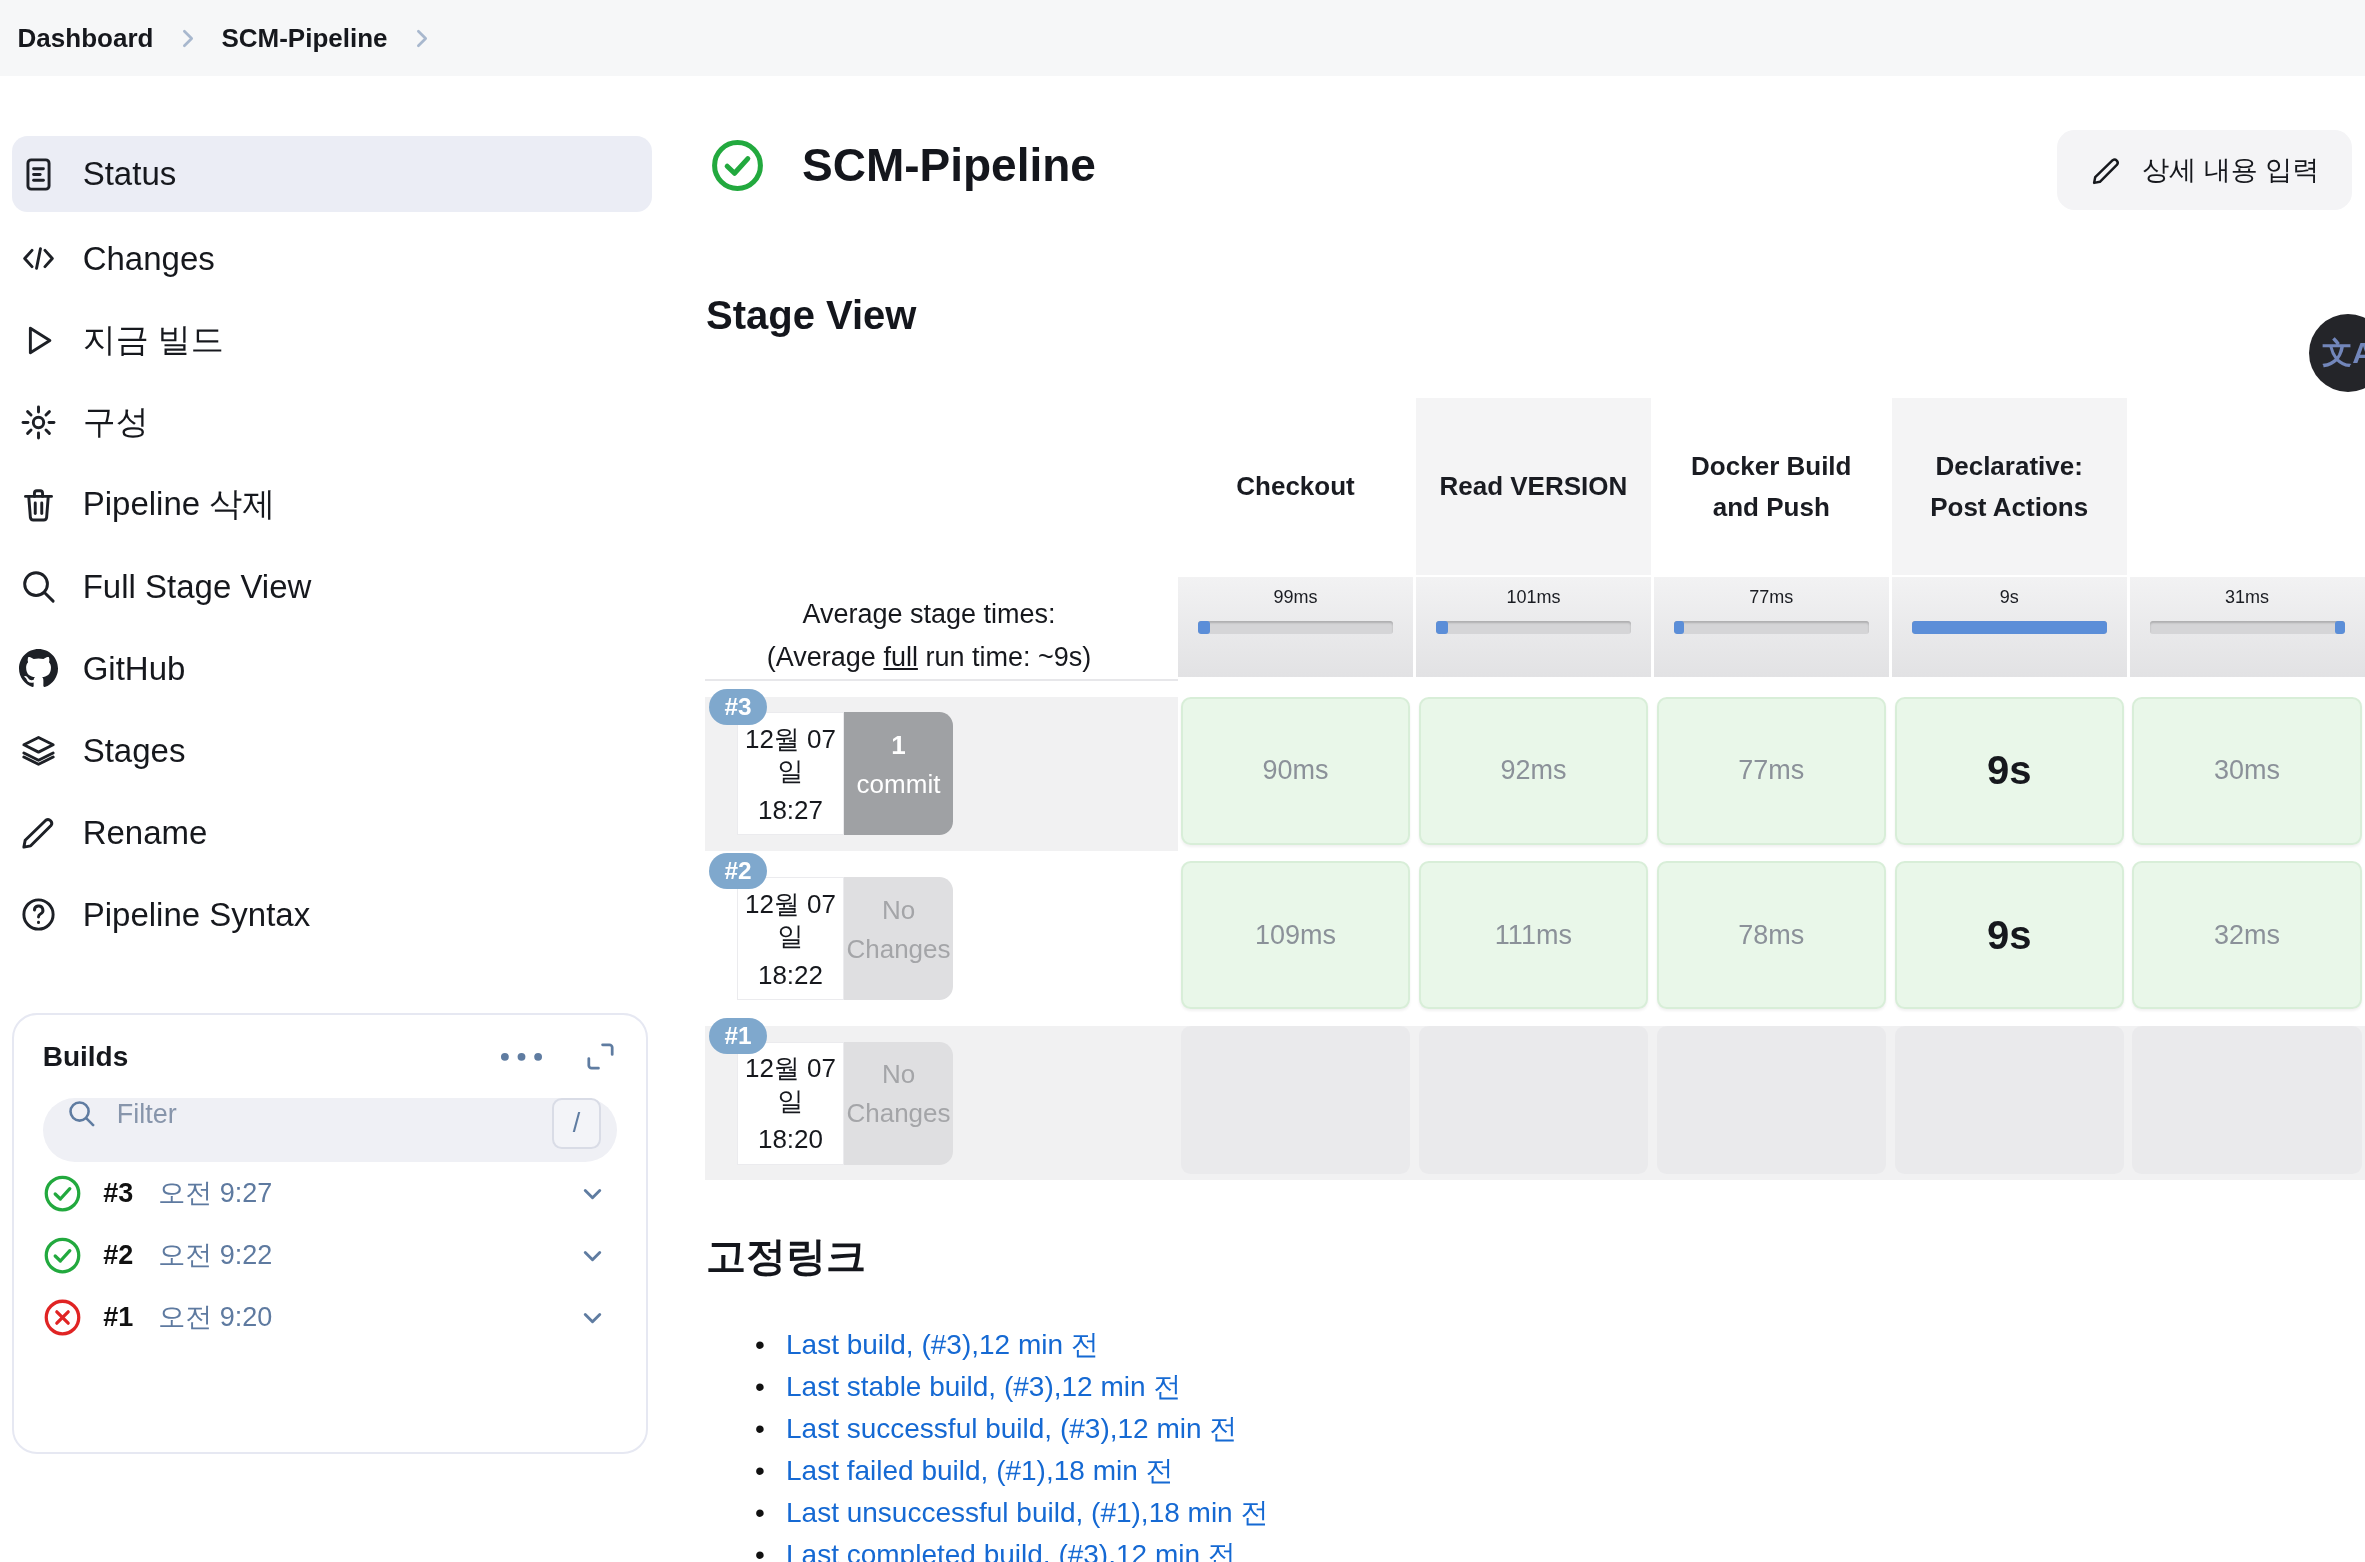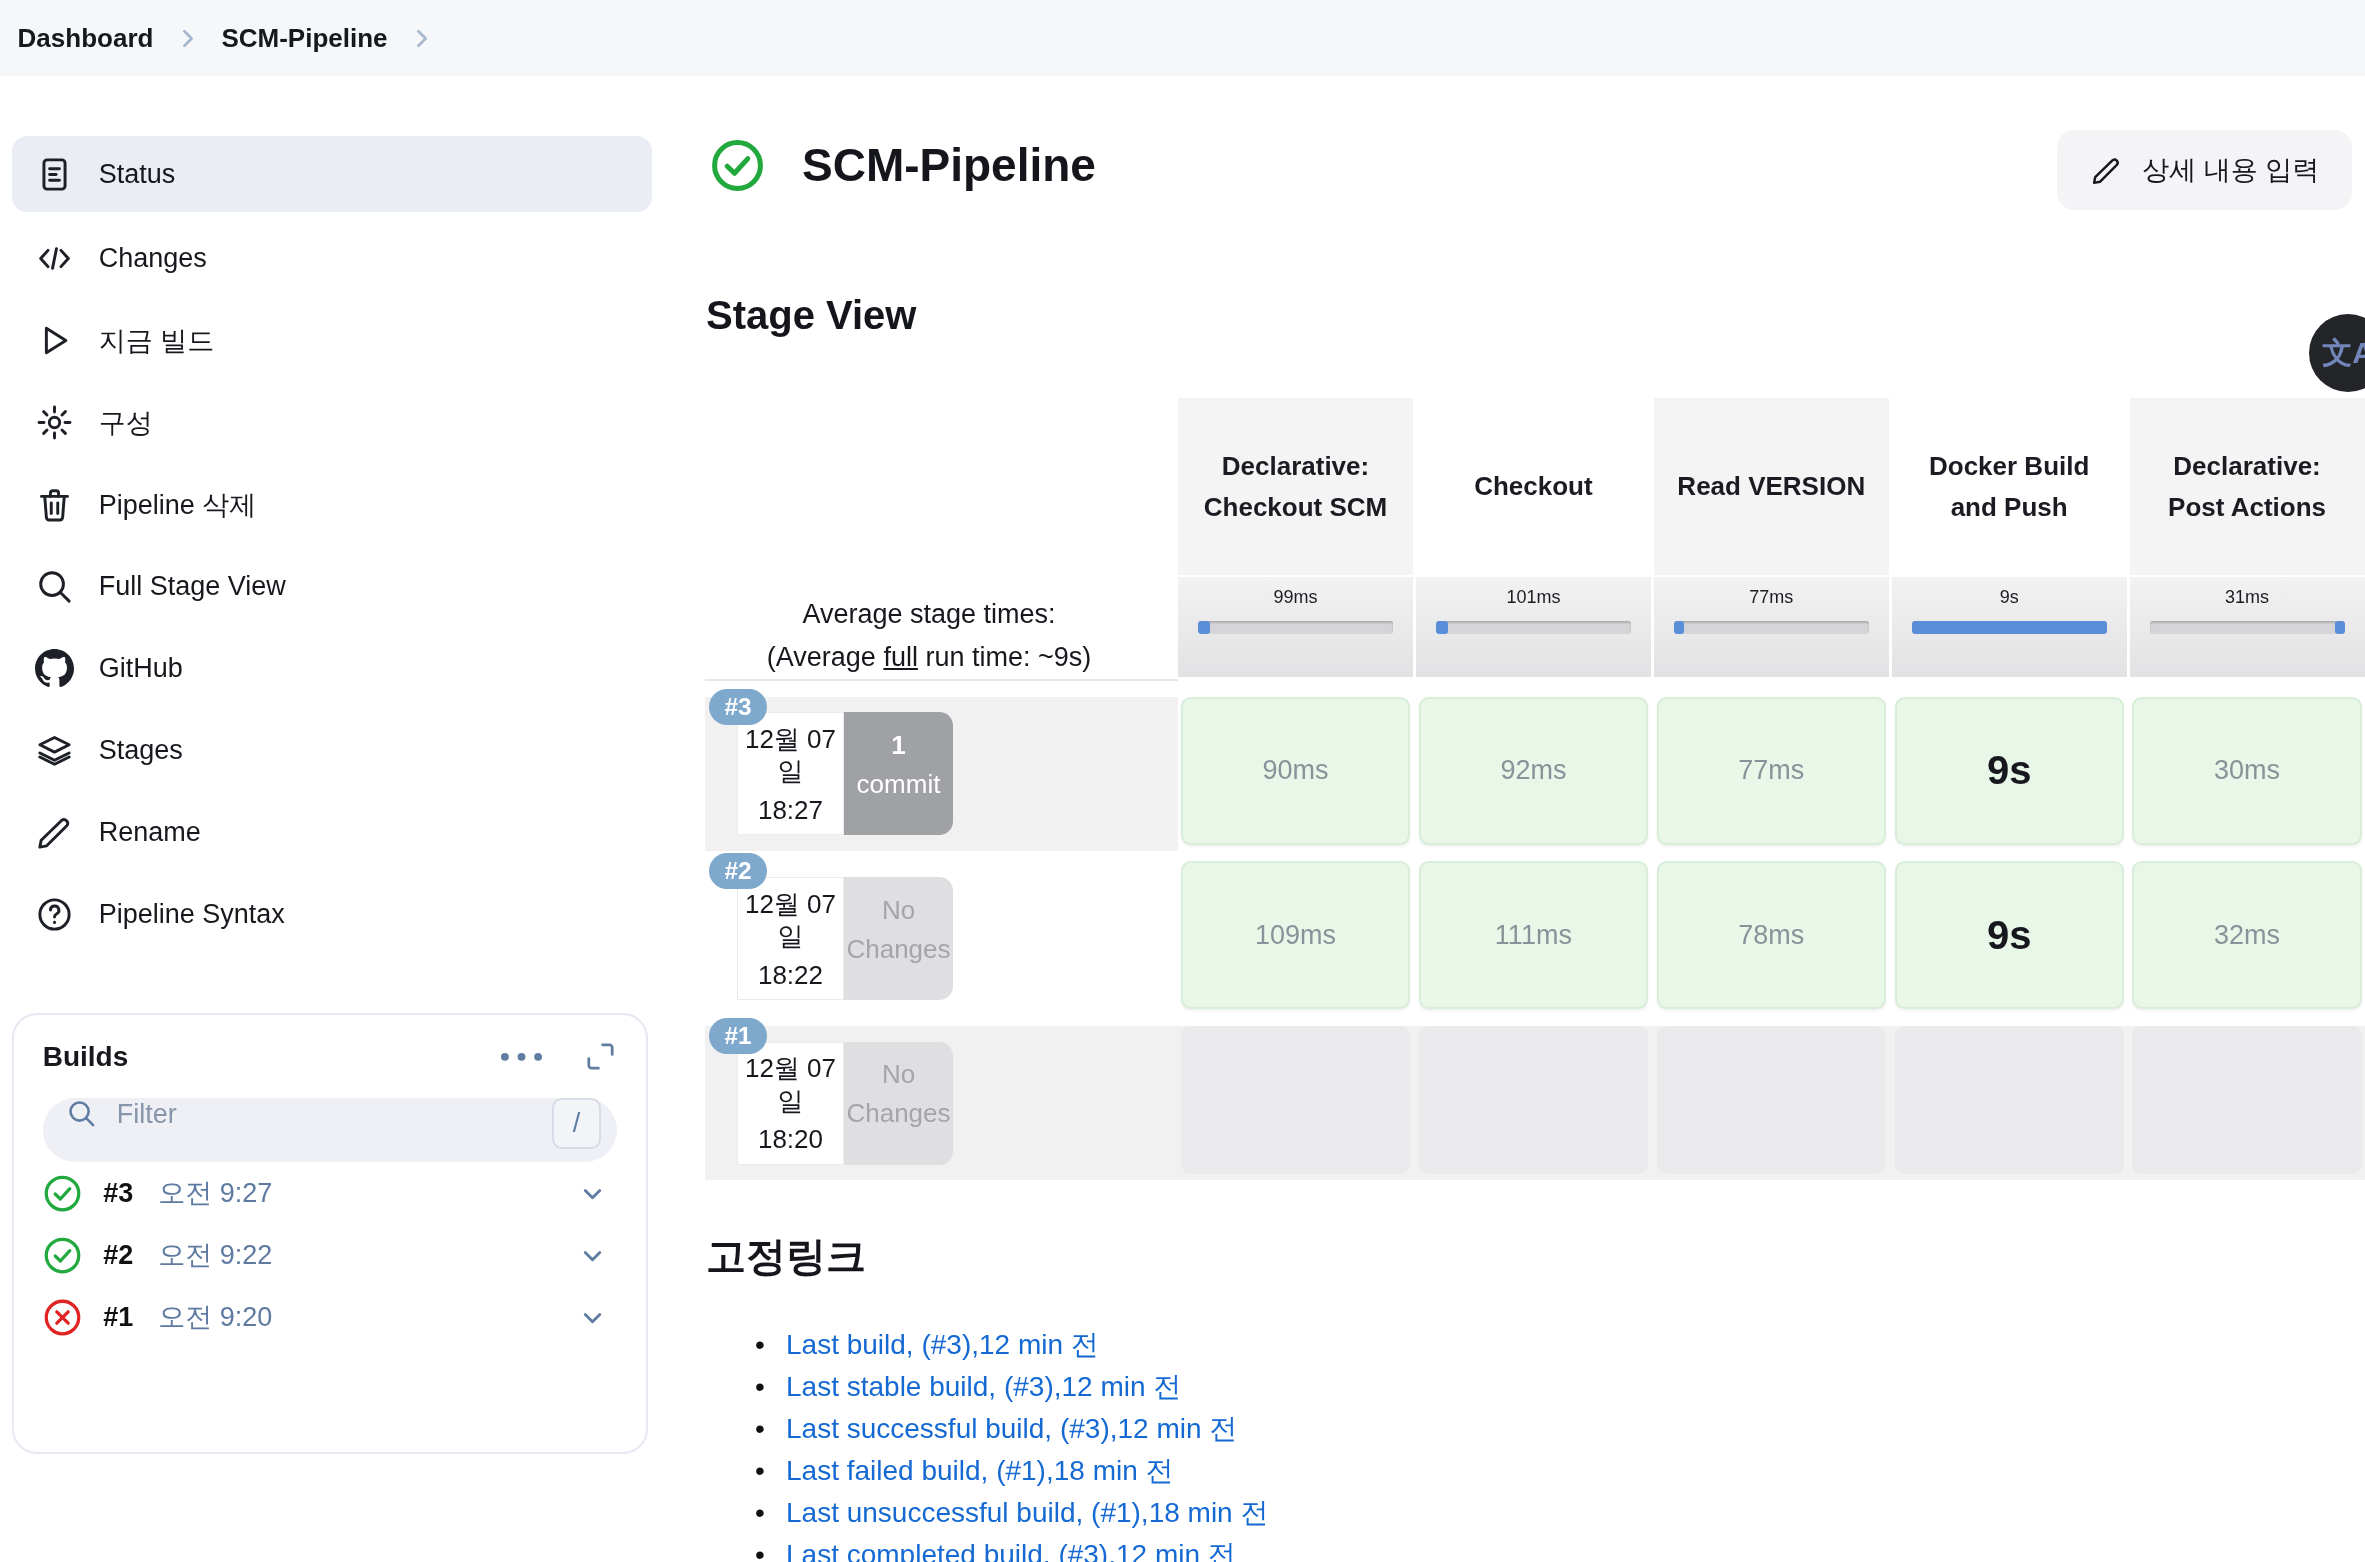--- a/index.html
+++ b/index.html
@@ -6,22 +6,22 @@
   #stage{position:relative;width:2366px;height:1562px;overflow:hidden;background:#fff;
          font-family:"Liberation Sans","DejaVu Sans",sans-serif;color:#16181d;}
   svg{display:block;}
   
   .topbar{position:absolute;left:0;top:0;width:2366px;height:76px;background:#f6f7f8;
           display:flex;align-items:center;padding-left:17.6px;box-sizing:border-box;}
   .crumb{font-size:26px;font-weight:700;color:#16181d;cursor:pointer;}
   .crumb-sep{margin:0 21.5px;}
   
   .sidebar{position:absolute;left:11.7px;top:136px;width:640px;}
-  .side-item{display:flex;align-items:center;height:82px;padding-left:23px;box-sizing:border-box;
-             border-radius:15.6px;font-size:27px;color:#16181d;cursor:pointer;}
+  .side-item{display:flex;align-items:center;height:82px;padding-left:7px;box-sizing:border-box;
+             border-radius:15.6px;font-size:33px;color:#16181d;cursor:pointer;}
   .side-item.active{background:#ebedf5;height:76px;margin-bottom:5.9px;}
   .side-ico{width:39px;height:39px;margin-right:25px;flex:0 0 39px;}
   
   .builds-card{position:absolute;left:11.7px;top:1013px;width:636px;height:441px;background:#fff;
                border:2px solid #e6e8f2;border-radius:25px;box-sizing:border-box;padding:25px 29px;}
   .builds-head{display:flex;align-items:center;}
   .builds-title{font-size:28px;font-weight:700;}
   .builds-head-icons{margin-left:auto;display:flex;align-items:center;gap:39px;}
   .filter-wrap{margin-top:25px;height:64px;background:#eff0f5;border-radius:32px;display:flex;
                align-items:flex-start;padding:0 15.6px 0 23.4px;}
@@ -276,21 +276,20 @@
         <path d="M16.5 4.5 a2.3 2.3 0 0 1 3.2 3.2 L7.2 20.2 L3 21 l.8-4.2 Z"></path>
       </svg>
     <span>상세 내용 입력</span>
   </div>
 
   <div id="stage-view-title" class="section-title">Stage View</div>
 
   <div class="stage-table">
 
     <div class="thead">
-      <div class="th shade">Declarative: Checkout SCM</div>
       <div class="th">Checkout</div>
       <div class="th shade">Read VERSION</div>
       <div class="th">Docker Build and Push</div>
       <div class="th shade">Declarative: Post Actions</div>
     </div>
 
     <div class="avgrow">
       <div class="avg-label">
         <span>Average stage times:</span><br>
         <span>(Average </span><span class="u">full</span><span> run time: ~9s)</span>

